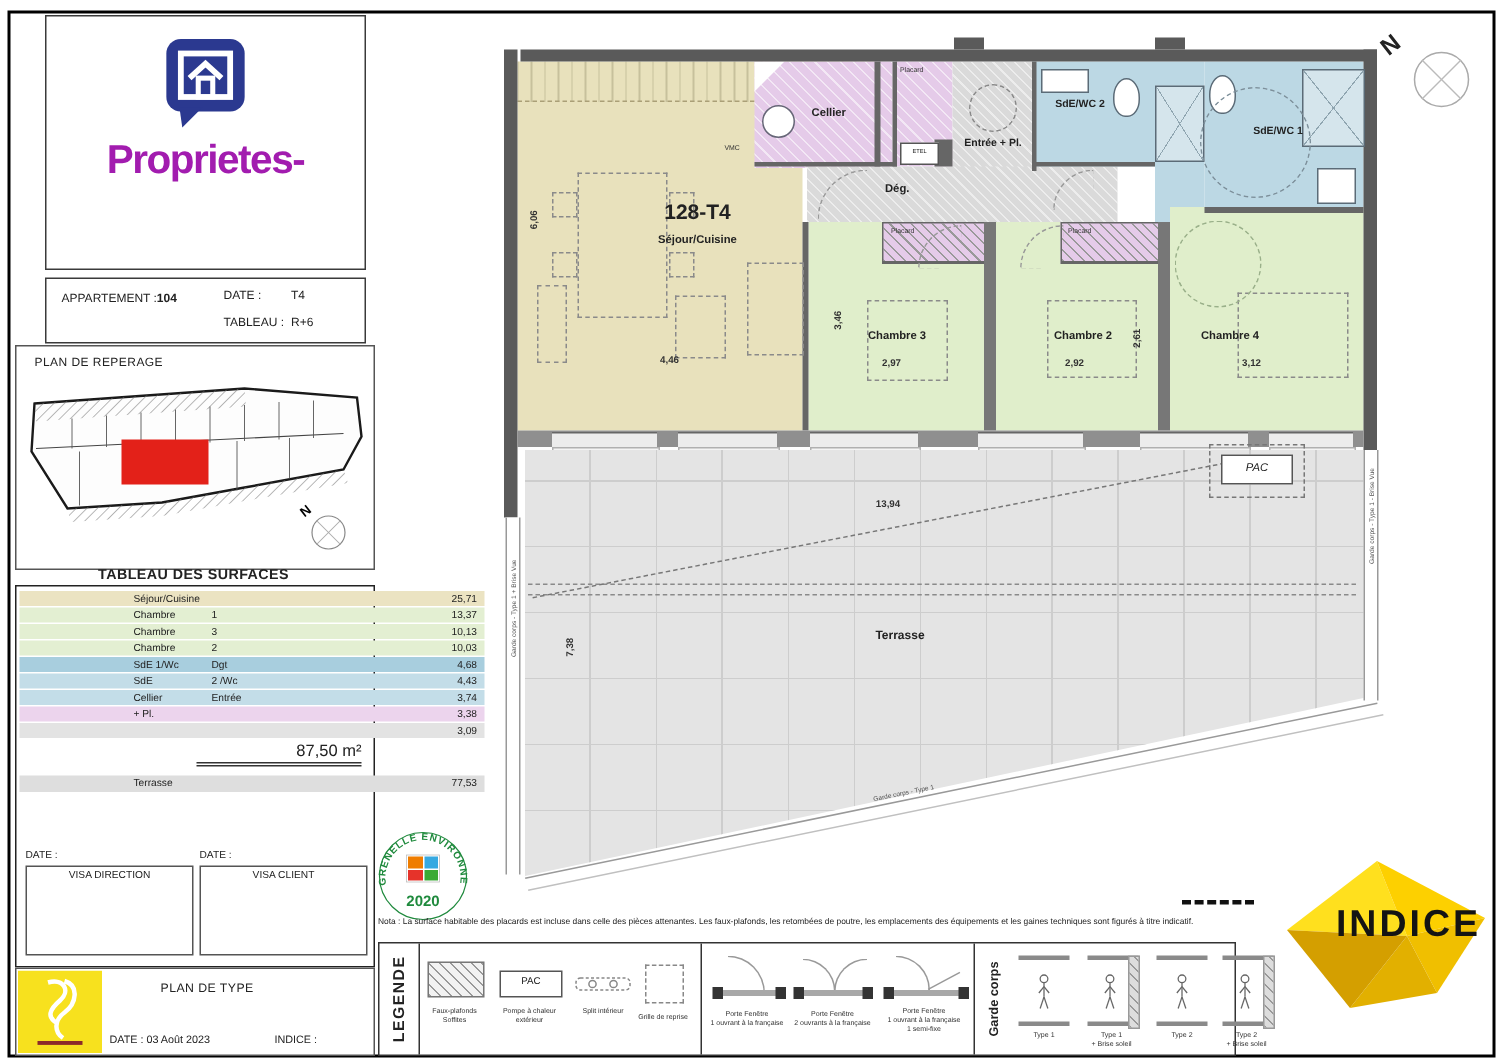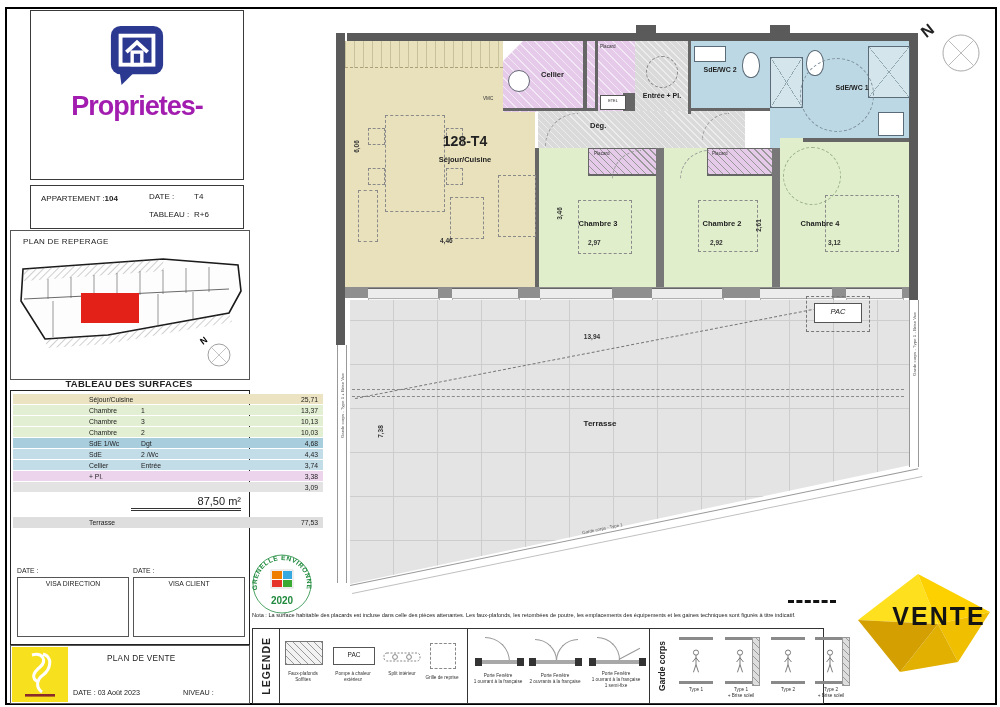--- a/index.html
+++ b/index.html
@@ -180,23 +180,23 @@
 </div>
 
 <div class="abs thin" style="left:10px;top:645px;width:238px;height:57px;">
   <div class="abs" style="left:1px;top:1px;width:56px;height:54px;">
     <svg viewBox="0 0 56 55" width="56" height="55">
       <rect width="56" height="55" fill="var(--vente-yellow)"></rect>
       <path d="M 20,8 C 31,5 35,14 28,20 C 21,26 19,31 26,35 M 31,7 C 41,10 39,22 31,28 C 24,33 24,41 30,45" stroke="#fff" stroke-width="3" fill="none"></path>
       <rect x="13" y="47" width="30" height="2.6" fill="#8b2a2a"></rect>
     </svg>
   </div>
-  <div class="abs" style="left:96px;top:8px;font-size:8.2px;letter-spacing:.3px;">PLAN DE VENTE</div>
+  <div class="abs" style="left:96px;top:8px;font-size:8.2px;letter-spacing:.3px;">PLAN DE TYPE</div>
   <div class="abs" style="left:62px;top:42px;font-size:7.2px;">DATE : 03 Août 2023</div>
-  <div class="abs" style="left:172px;top:42px;font-size:7.2px;">NIVEAU :</div>
+  <div class="abs" style="left:172px;top:42px;font-size:7.2px;">INDICE :</div>
 </div>
 
 <div class="abs room-sejour" style="left:345px;top:41px;width:190px;height:246px;"></div>
 <div class="abs room-sejour" style="left:535px;top:41px;width:48px;height:70px;"></div>
 <div class="abs soffit" style="left:345px;top:41px;width:238px;height:26px;"></div>
 <div class="abs room-closet" style="left:503px;top:41px;width:92px;height:71px;"></div>
 <div class="abs" style="left:503px;top:41px;width:0;height:0;border-top:20px solid #fff;border-right:20px solid transparent;"></div>
 <div class="abs room-closet" style="left:597px;top:41px;width:38px;height:70px;"></div>
 <div class="abs room-corridor" style="left:635px;top:41px;width:53px;height:73px;"></div>
 <div class="abs room-corridor" style="left:538px;top:111px;width:207px;height:37px;"></div>
@@ -463,14 +463,14 @@
 </div>
 
 <div class="abs" style="left:840px;top:572px;width:156px;height:102px;">
   <svg viewBox="0 0 156 102" width="156" height="102">
     <polygon points="18,48 78,2 98,52" fill="#ffe01e"></polygon>
     <polygon points="78,2 150,40 98,52" fill="#fdd000"></polygon>
     <polygon points="150,40 118,90 98,52" fill="#f0bf00"></polygon>
     <polygon points="118,90 60,100 98,52" fill="#e2b000"></polygon>
     <polygon points="60,100 18,48 98,52" fill="#d49f00"></polygon>
   </svg>
-  <div class="abs b" style="left:42px;top:30px;width:114px;font-size:25px;letter-spacing:2px;color:#141414;text-align:center;">VENTE</div>
+  <div class="abs b" style="left:42px;top:30px;width:114px;font-size:25px;letter-spacing:2px;color:#141414;text-align:center;">INDICE</div>
 </div>
 
 </body></html>

